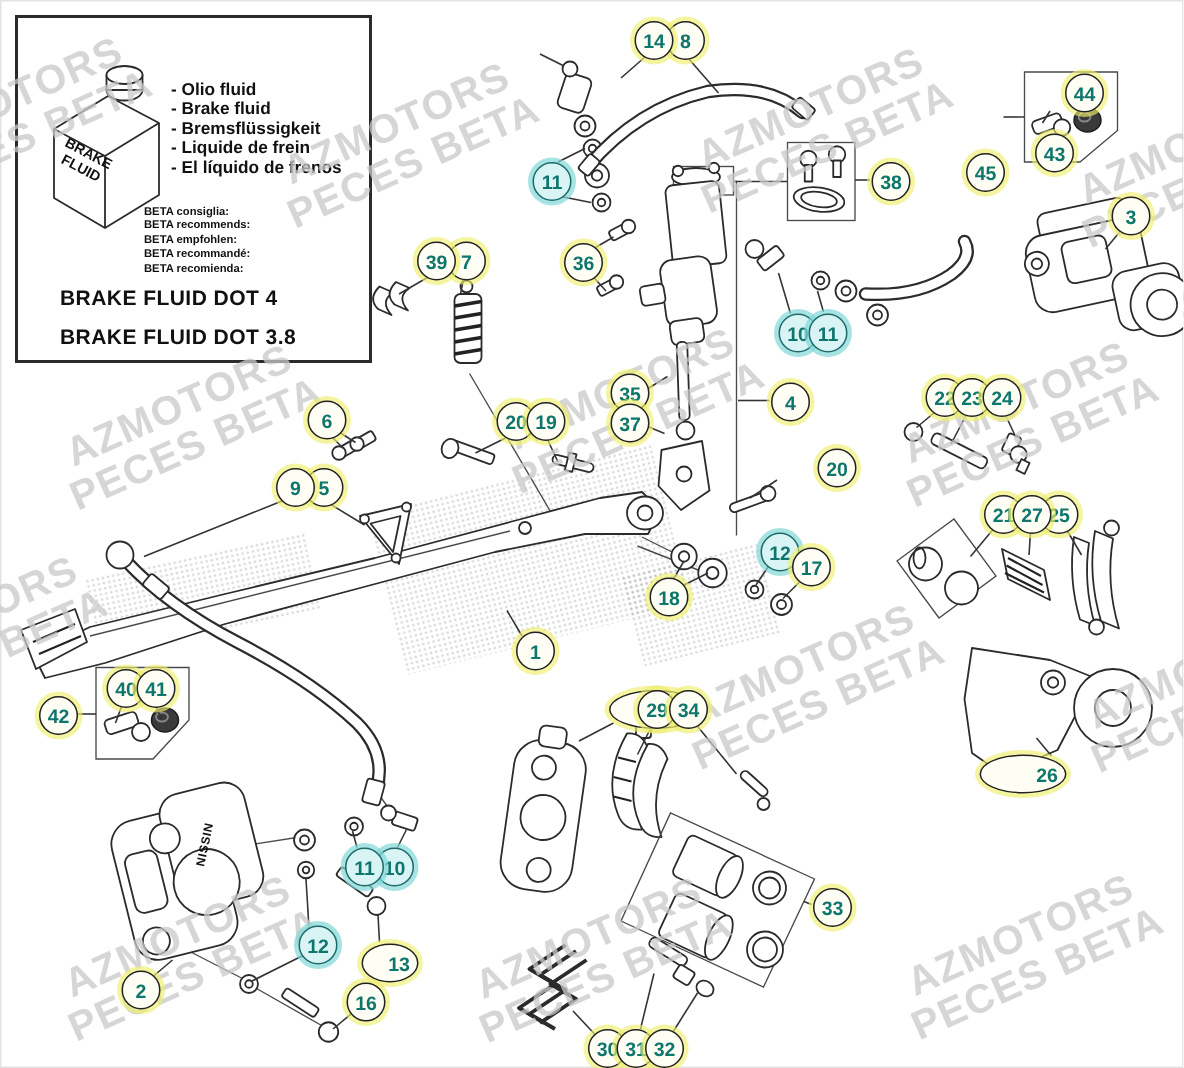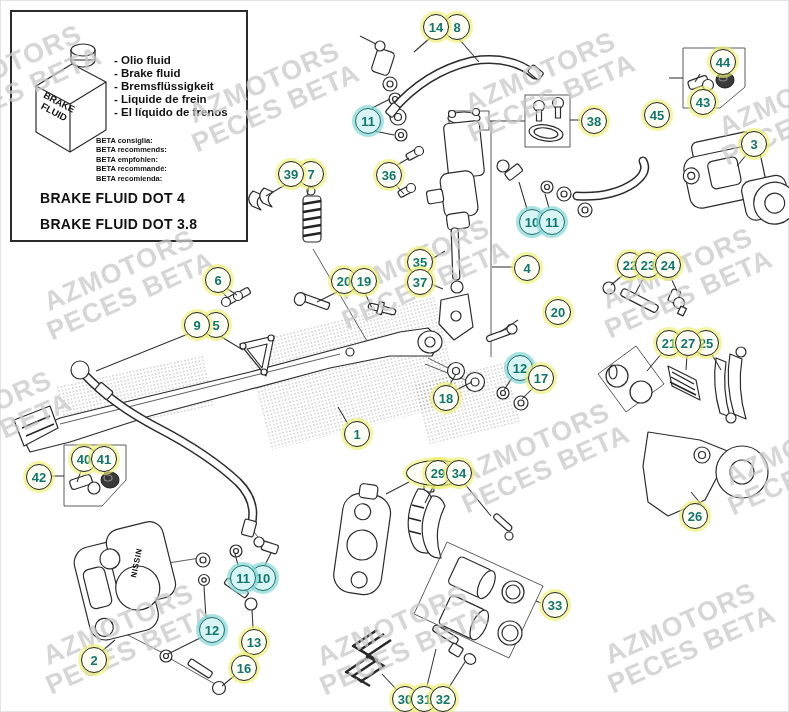--- a/index.html
+++ b/index.html
@@ -479,34 +479,34 @@
       <div class="co" style="left: 298px; top: 161px;">7</div>
       <div class="co" style="left: 444px; top: 14px;">8</div>
       <div class="co" style="left: 184px; top: 312px;">9</div>
       <div class="co cyan" style="left: 519px; top: 209px;">10</div>
       <div class="co cyan" style="left: 250px; top: 565px;">10</div>
       <div class="co cyan" style="left: 355px; top: 108px;">11</div>
       <div class="co cyan" style="left: 539px; top: 209px;">11</div>
       <div class="co cyan" style="left: 230px; top: 565px;">11</div>
       <div class="co cyan" style="left: 507px; top: 355px;">12</div>
       <div class="co cyan" style="left: 199px; top: 617px;">12</div>
-      <div class="co" style="left: 241px; top: 629px;">13</div>
+      <div class="co" style="left: 241px; top: 629px; padding-left: 12px;">13</div>
       <div class="co" style="left: 423px; top: 14px;">14</div>
       <div class="co" style="left: 433px; top: 385px;">18</div>
       <div class="co" style="left: 231px; top: 655px;">16</div>
       <div class="co" style="left: 528px; top: 365px;">17</div>
       <div class="co" style="left: 331px; top: 268px;">20</div>
       <div class="co" style="left: 351px; top: 268px;">19</div>
       <div class="co" style="left: 514px; top: 299px; margin-left: 31px;">20</div>
       <div class="co" style="left: 656px; top: 330px;">21</div>
       <div class="co" style="left: 617px; top: 252px;">22</div>
       <div class="co" style="left: 635px; top: 252px;">23</div>
       <div class="co" style="left: 655px; top: 252px;">24</div>
       <div class="co" style="left: 693px; top: 330px;">25</div>
-      <div class="co" style="left: 682px; top: 503px;">26</div>
+      <div class="co" style="left: 653px; top: 503px; padding-left: 32px;">26</div>
       <div class="co" style="left: 675px; top: 330px;">27</div>
       <div class="co" style="left: 406px; top: 460px; padding-left: 36px;">28</div>
       <div class="co" style="left: 425px; top: 460px;">29</div>
       <div class="co" style="left: 392px; top: 686px;">30</div>
       <div class="co" style="left: 411px; top: 686px;">31</div>
       <div class="co" style="left: 430px; top: 686px;">32</div>
       <div class="co" style="left: 542px; top: 592px;">33</div>
       <div class="co" style="left: 446px; top: 460px;">34</div>
       <div class="co" style="left: 407px; top: 249px;">35</div>
       <div class="co" style="left: 376px; top: 162px;">36</div>

